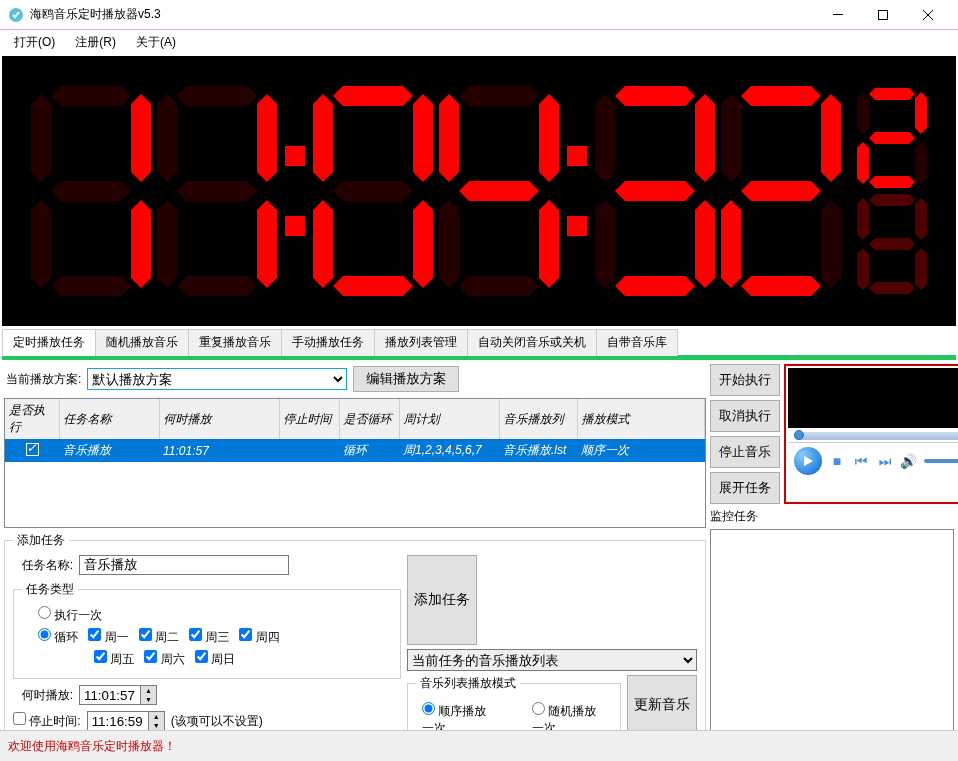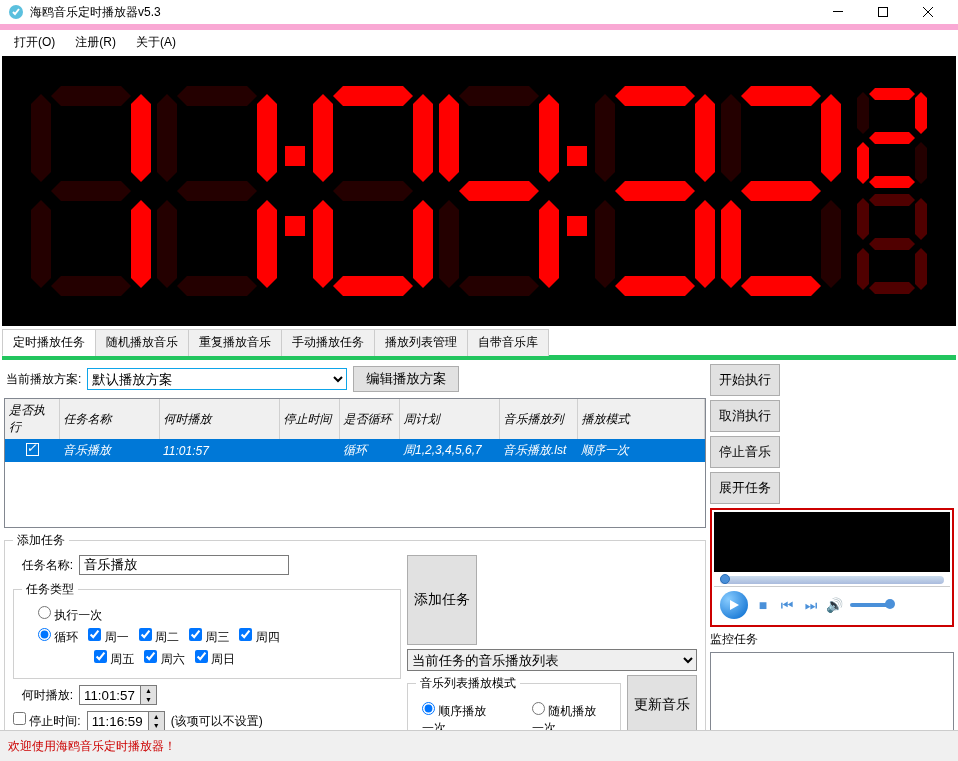--- a/index.html
+++ b/index.html
@@ -1,17 +1,17 @@
 <!DOCTYPE html>
 <html><head>
 <meta charset="utf-8">
 <style>
 * { box-sizing: border-box; margin: 0; padding: 0; }
 body { font-family: "Microsoft YaHei", "SimSun", sans-serif; font-size: 12px; background: #fff; width: 958px; height: 761px; overflow: hidden; }
-.titlebar { height: 30px; background: #fff; display: flex; align-items: center; padding: 0 8px; border-bottom: 6px solid #f9a8d4; }
+.titlebar { height: 30px; background: #fff; display: flex; align-items: center; padding: 0 8px; border-bottom: 1px solid #f9a8d4; }
 .titlebar .app-icon { width: 16px; height: 16px; margin-right: 6px; display: inline-flex; align-items: center; justify-content: center; }
 .titlebar .title { flex: 1; color: #000; }
 .winbtn { width: 45px; height: 29px; display: inline-flex; align-items: center; justify-content: center; color: #000; }
 .winbtn svg { width: 10px; height: 10px; }
 .menubar { height: 24px; display: flex; align-items: center; padding: 0 6px; gap: 4px; }
 .menuitem { padding: 2px 8px; }
 .clock-panel { background: #000; height: 270px; margin: 2px; display: flex; align-items: center; justify-content: center; position: relative; }
 .clock-digits { display: flex; align-items: center; gap: 6px; padding: 0 10px; }
 .seven { position: relative; width: 120px; height: 210px; }
 .seven .seg { position: absolute; background: #ff0000; }
@@ -80,21 +80,21 @@
 .play-btn svg { fill: #fff; width: 12px; height: 12px; }
 .media-icon { color: #4a90d9; font-size: 14px; width: 18px; text-align: center; }
 .vol-slider { width: 40px; height: 4px; background: #4a90d9; border-radius: 2px; position: relative; }
 .vol-slider::after { content: ""; position: absolute; right: -5px; top: -4px; width: 10px; height: 10px; background: #4a90d9; border-radius: 50%; }
 .monitor-box { border: 1px solid #828790; flex: 1; min-height: 180px; background: #fff; }
 .statusbar { height: 31px; border-top: 1px solid #ccc; display: flex; align-items: center; padding: 0 8px; color: #cc0000; position: absolute; bottom: 0; left: 0; right: 0; background: #f0f0f0; }
 .stepper { display: inline-flex; border: 1px solid #7a7a7a; }
 .stepper input { border: none; width: 60px; padding: 2px 4px; height: 18px; }
 .stepper .spin { width: 16px; background: #e1e1e1; display: flex; flex-direction: column; }
 .stepper .spin span { flex: 1; font-size: 7px; text-align: center; line-height: 9px; border-left: 1px solid #7a7a7a; }
-.right-top { display: flex; gap: 4px; flex-direction: column; }
+.right-top { display: flex; gap: 4px; }
 </style>
 </head>
 <body>
 
 <div class="titlebar">
   <span class="app-icon">
     <svg viewBox="0 0 16 16">
         <circle cx="8" cy="8" r="7" fill="#5bc0de"></circle>
         <path d="M5 8 L7 10 L11 5" stroke="#fff" stroke-width="2" fill="none"></path>
       </svg>
@@ -209,20 +209,21 @@
       </div>
     </div>
 </div>
 
 <div class="tabs" id="tabs">
     <span class="tab active">定时播放任务</span>
     <span class="tab">随机播放音乐</span>
     <span class="tab">重复播放音乐</span>
     <span class="tab">手动播放任务</span>
     <span class="tab">播放列表管理</span>
+    <span class="tab">自动关闭音乐或关机</span>
     <span class="tab">自带音乐库</span>
   </div>
 
 <div class="content">
   <div class="left-pane">
     <div class="scheme-row">
       <label>当前播放方案:</label>
       <select><option>默认播放方案</option></select>
       <button class="btn">编辑播放方案</button>
     </div>

